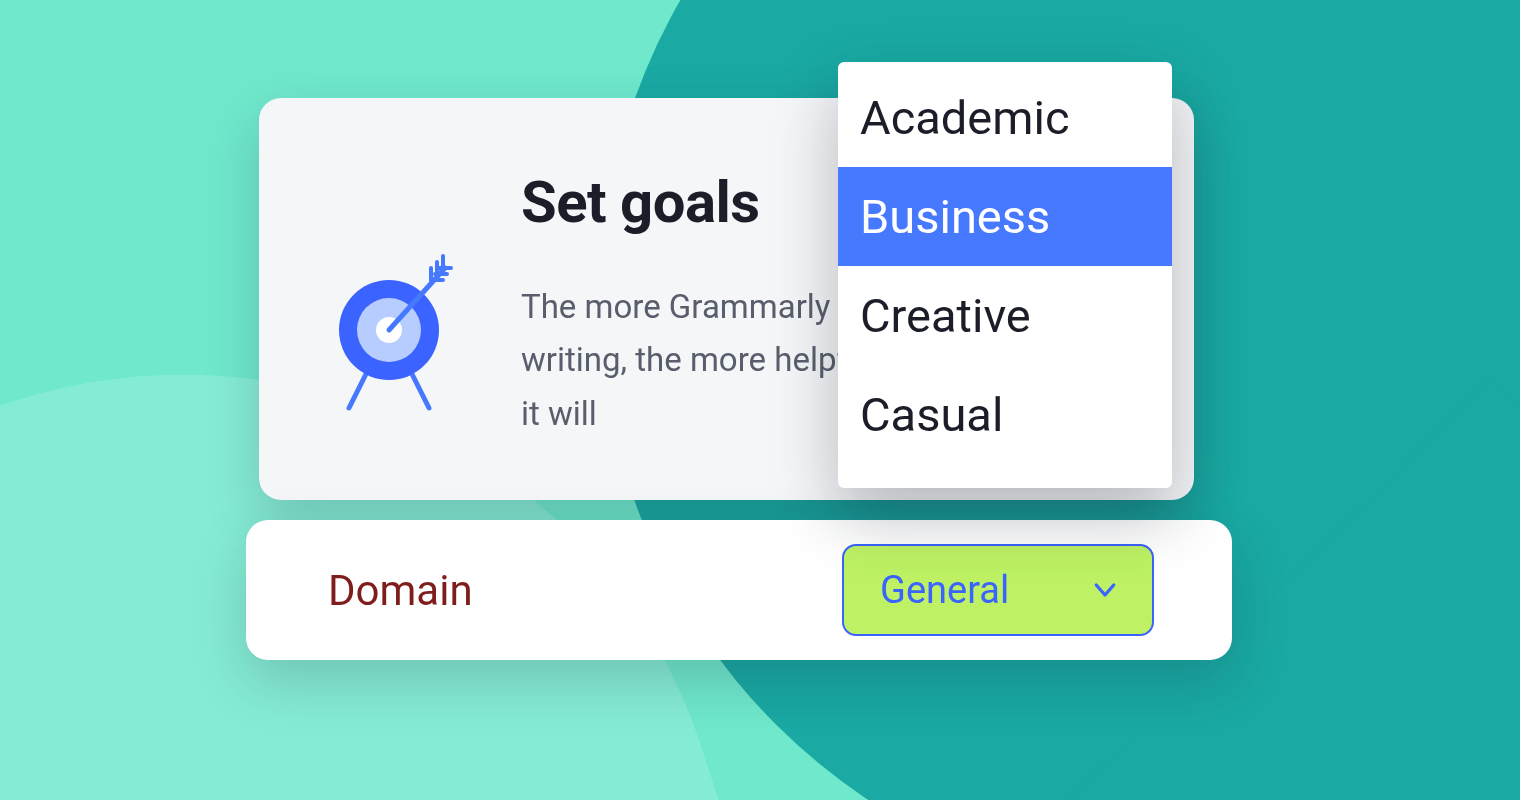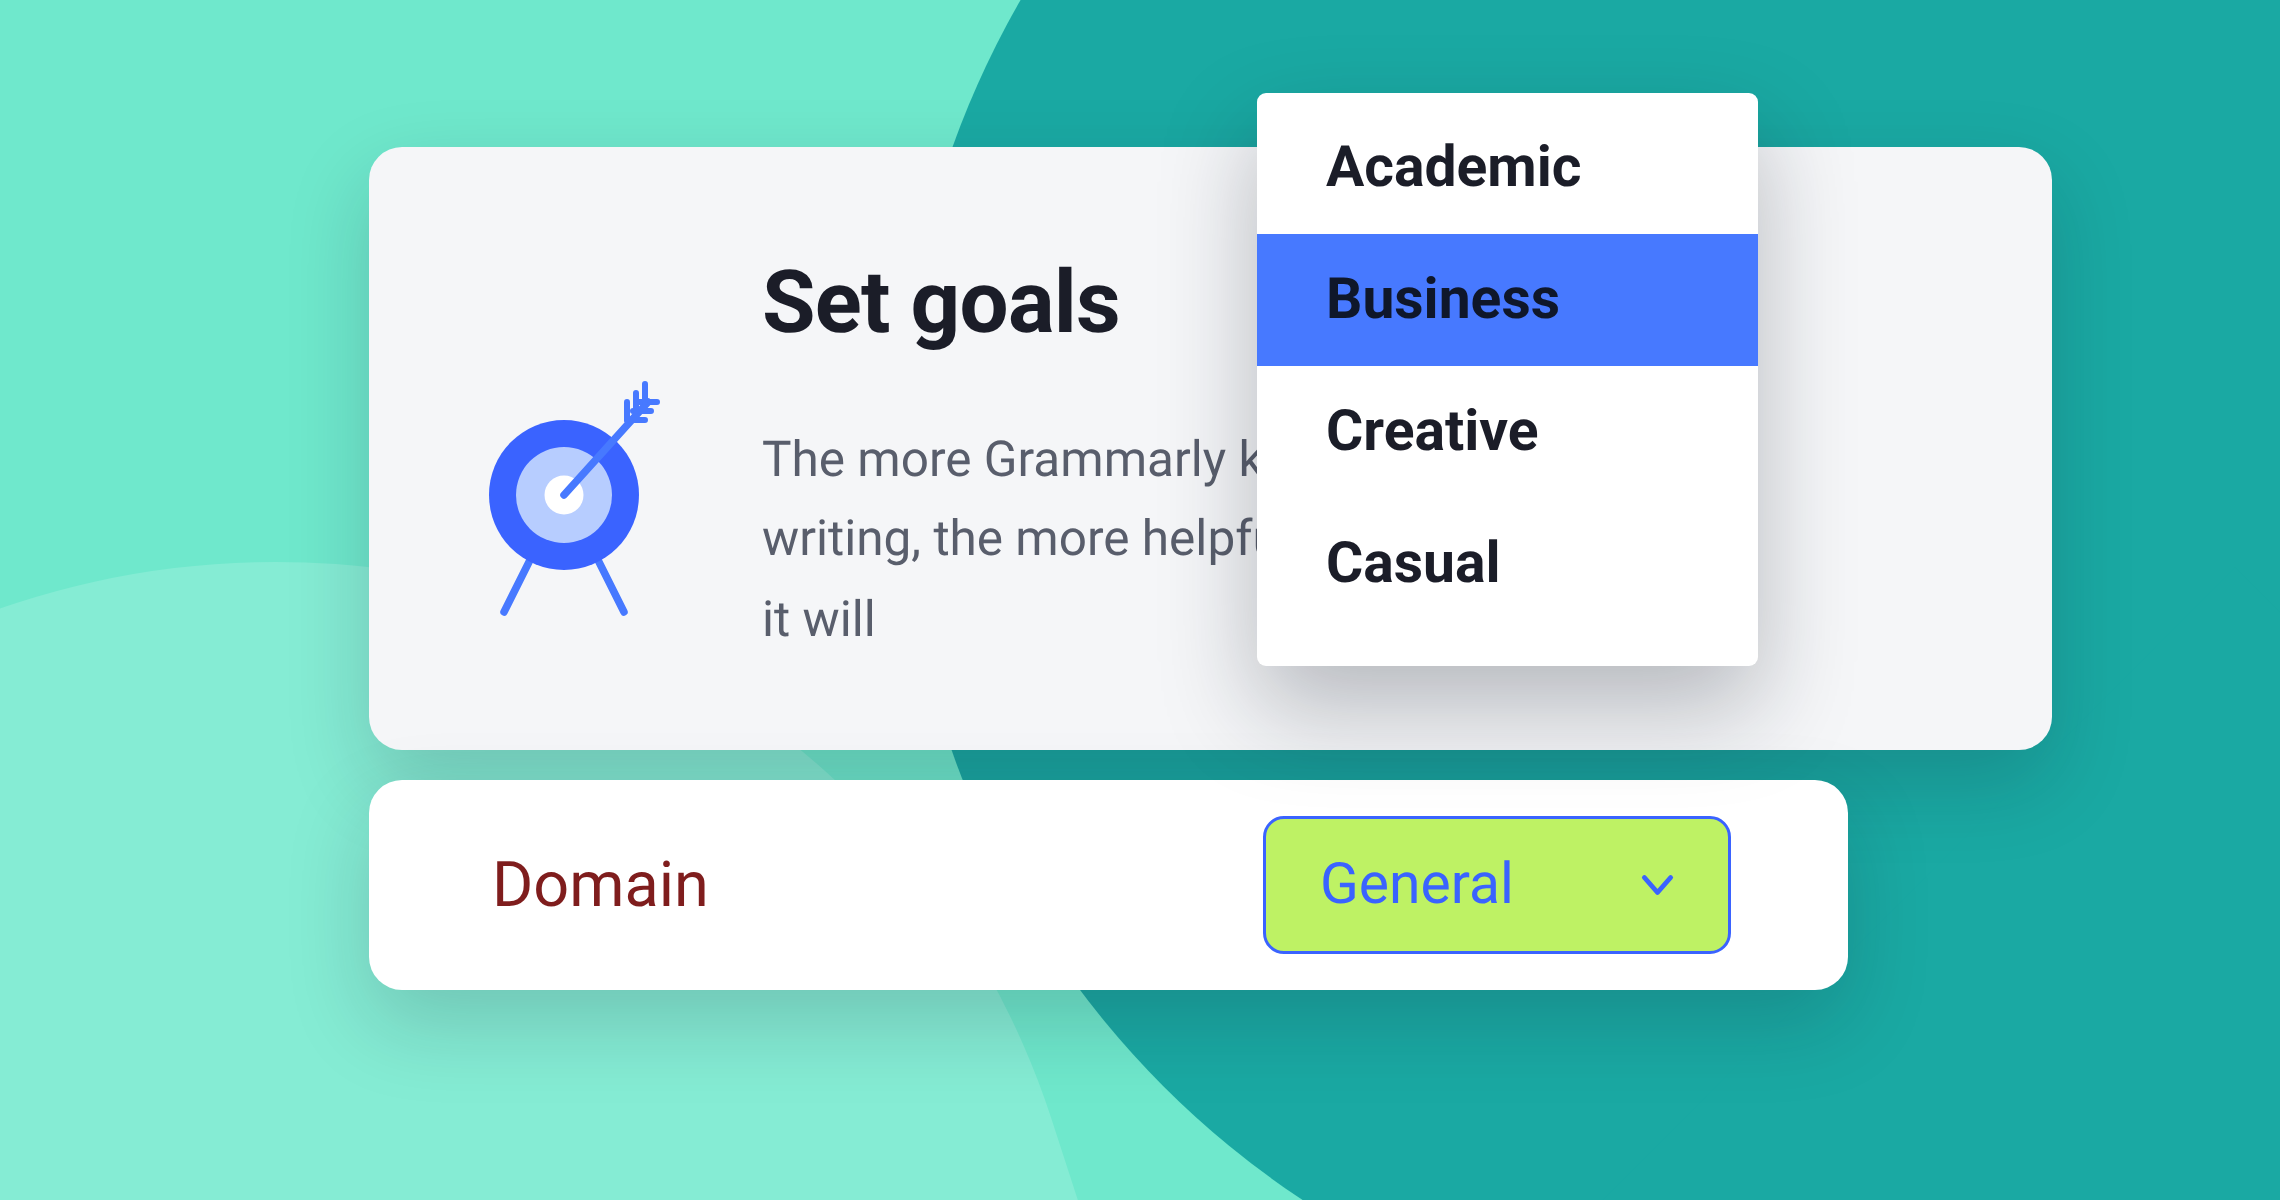--- a/index.html
+++ b/index.html
@@ -37,22 +37,22 @@
   }
 
   
   .card {
     position: absolute;
     background: #f5f6f8;
     border-radius: 22px;
     box-shadow: 0 22px 55px rgba(17,24,39,0.18);
   }
   .card-goals {
-    left: 246px; top: 98px;
-    width: 1122px; height: 402px;
+    left: 259px; top: 98px;
+    width: 935px; height: 402px;
     padding: 70px 60px 60px 60px;
     display: flex;
     align-items: flex-start;
     gap: 62px;
     z-index: 2;
   }
   .goals-icon {
     flex: 0 0 auto;
     margin-top: 82px;
   }
@@ -116,29 +116,28 @@
     left: 838px; top: 62px;
     width: 334px;
     background: #ffffff;
     border-radius: 6px;
     box-shadow: 0 28px 64px rgba(17,24,39,0.28);
     z-index: 5;
     overflow: hidden;
     padding: 6px 0 24px 0;
   }
   .dropdown-item {
-    font-size: 38px;
+    font-size: 47px;
     color: #1b1d28;
-    padding: 22px 46px;
+    padding: 22px 22px;
     cursor: pointer;
-    font-weight: bold;
   }
   .dropdown-item.selected {
     background: #4779ff;
-    color: #0f172a;
+    color: #ffffff;
   }
 </style>
 </head>
 <body>
 
 <div class="bg-circle"></div>
 <div class="bg-wave"></div>
 <div class="bg-slash"></div>
 
 <div class="card card-goals">

